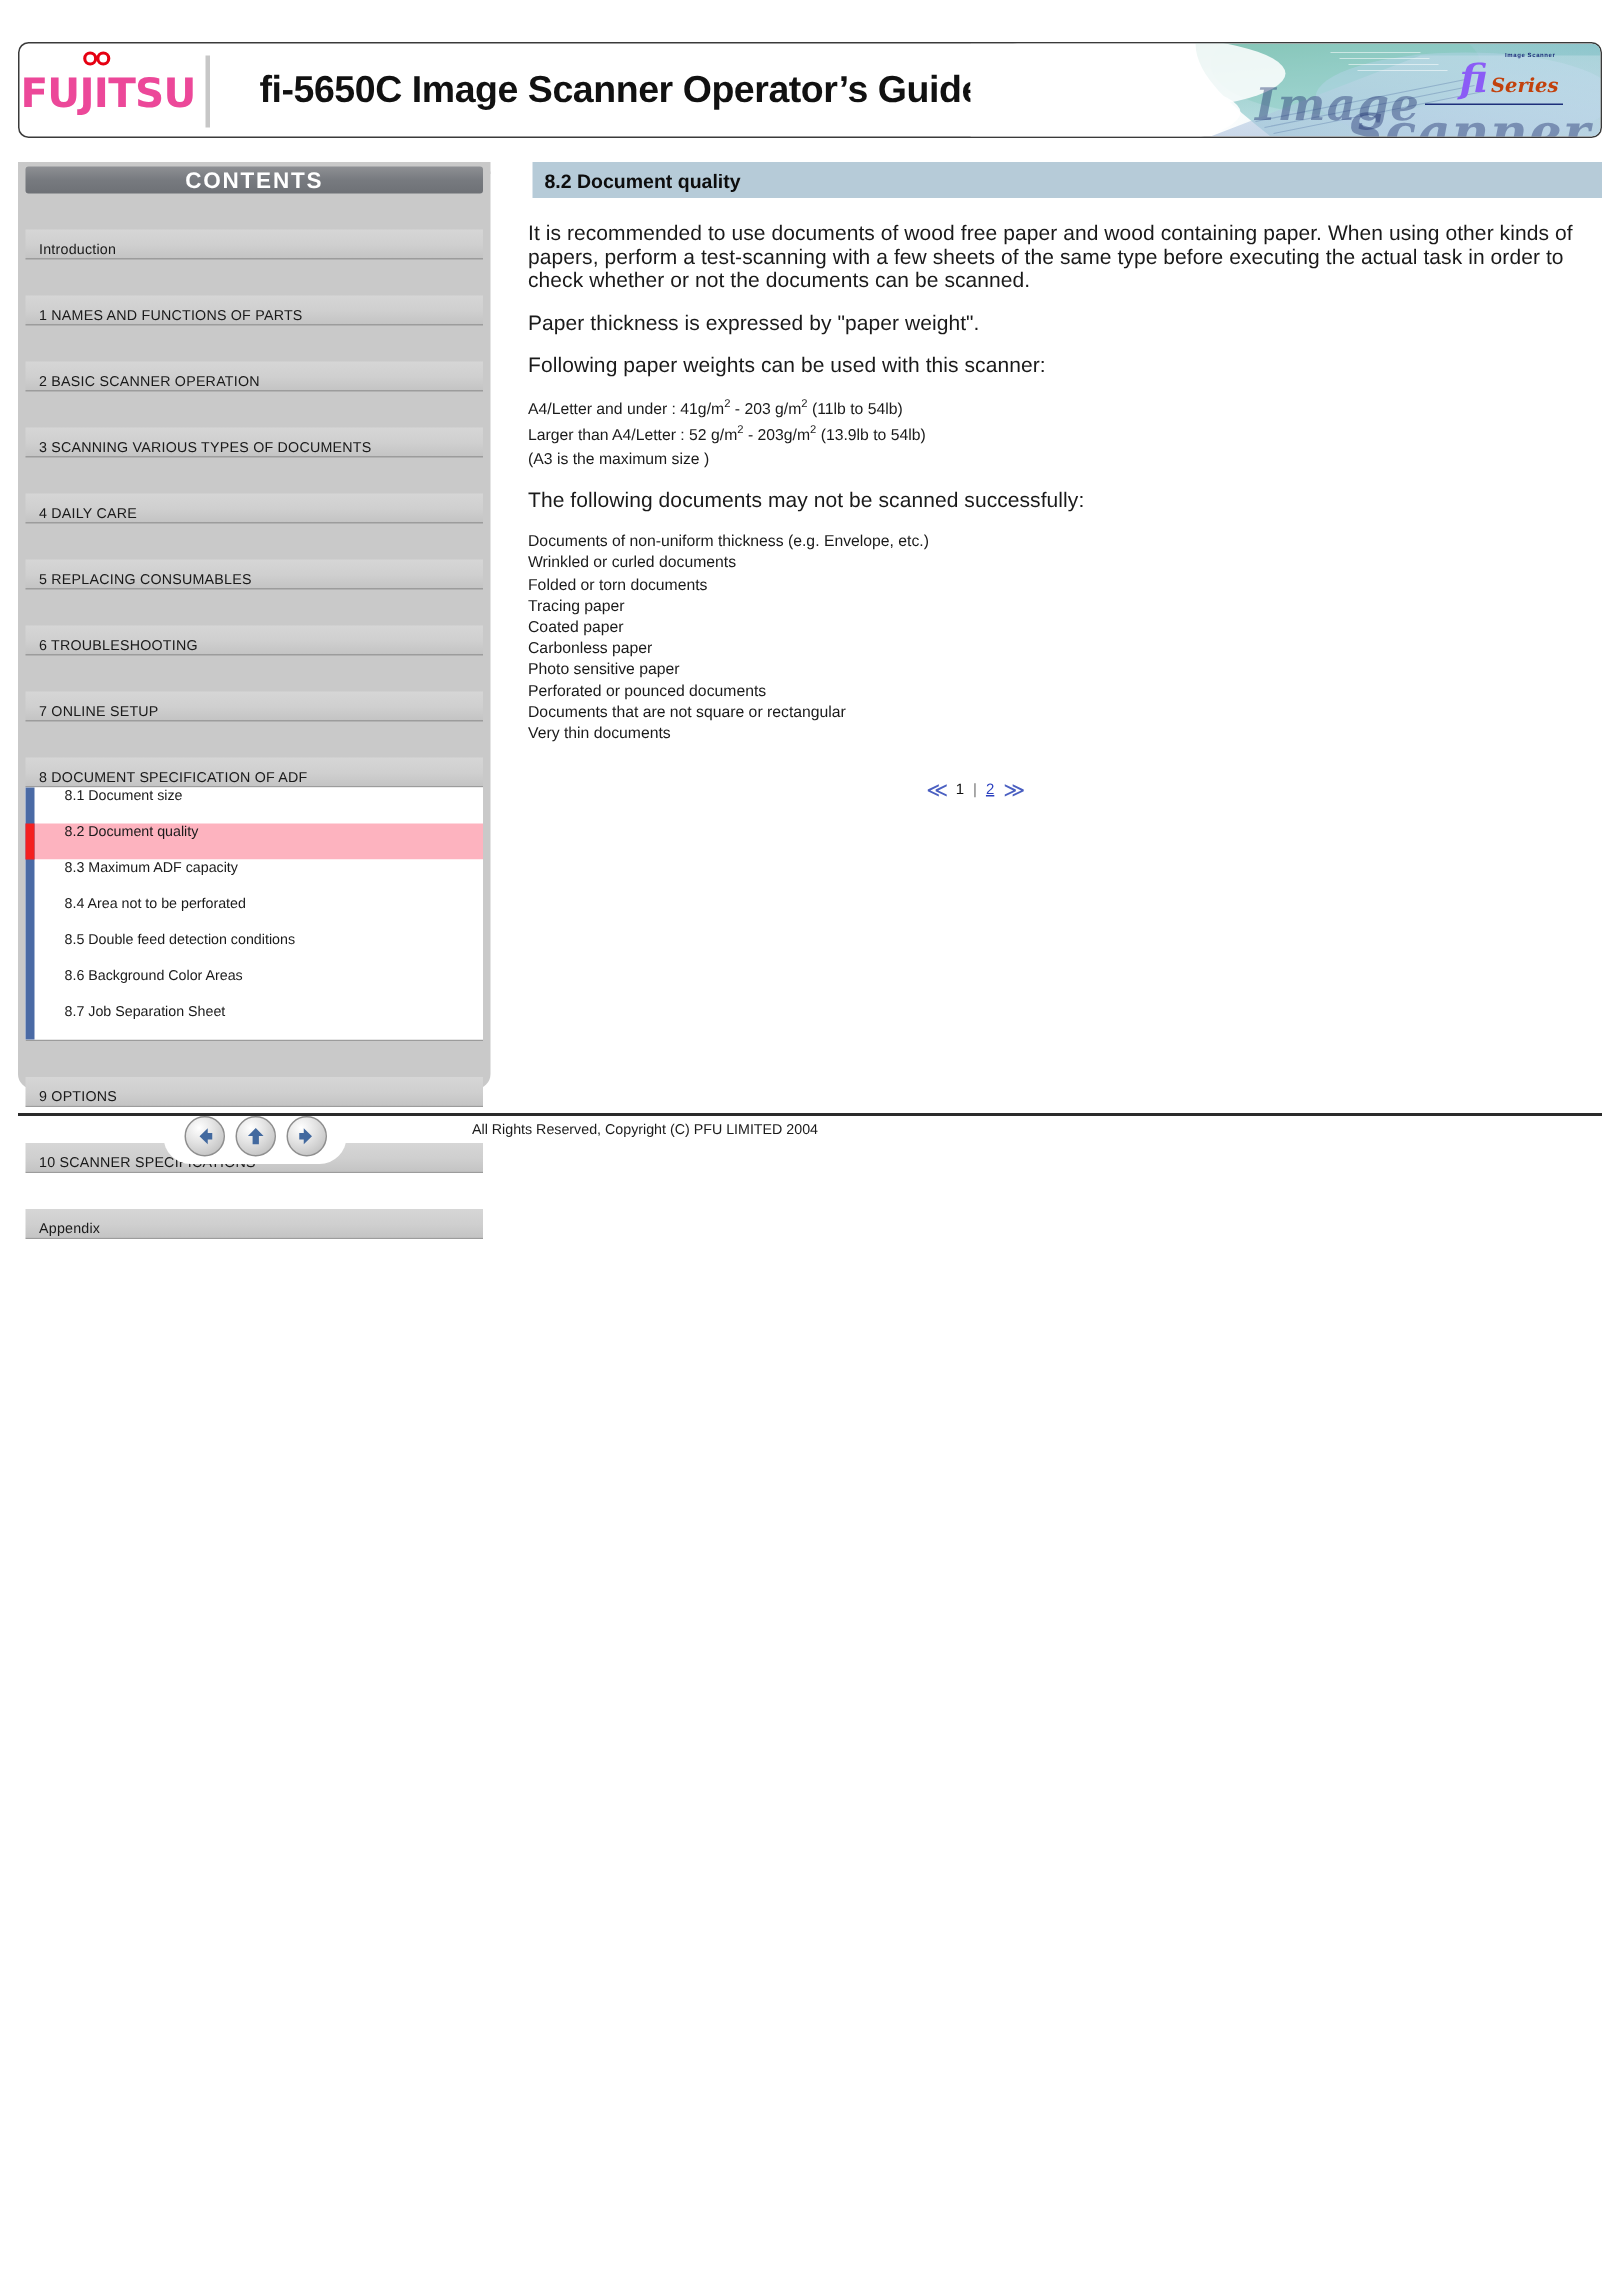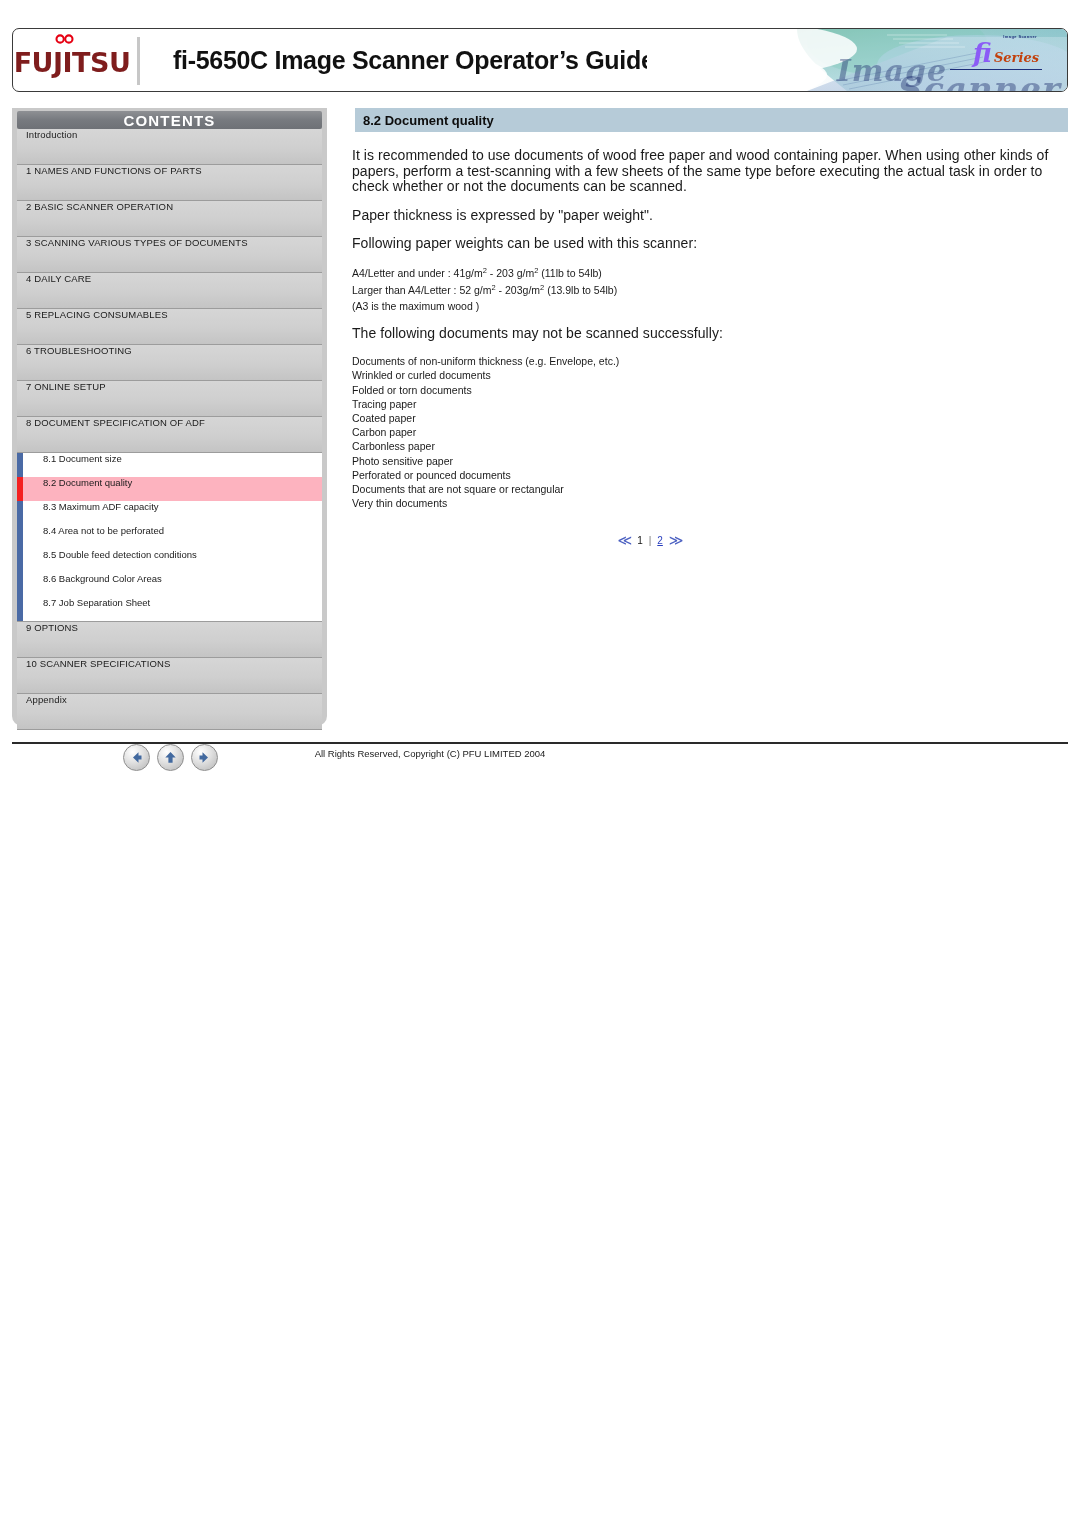--- a/index.html
+++ b/index.html
@@ -38,21 +38,21 @@
     display: flex;
     align-items: center;
     justify-content: center;
   }
   .fujitsu-logo {
     position: relative;
     font-family: "DejaVu Sans", sans-serif;
     font-weight: bold;
     font-size: 27px;
     letter-spacing: -0.5px;
-    color: #7f1d1d;
+    color: #ec4899;
     line-height: 1;
     padding-top: 4px;
   }
   .fujitsu-logo .infinity {
     position: absolute;
     top: -11px;
     left: 41px;
     width: 19px;
     height: 10px;
   }
@@ -171,31 +171,32 @@
     justify-content: center;
     border-radius: 2px;
   }
   .toc {
     position: absolute;
     left: 5px;
     top: 21px;
     width: 305px;
   }
   .toc-item {
-    height: 36px;
+    height: 20px;
     border-bottom: 1px solid #9c9c9c;
     background: linear-gradient(to bottom, #d6d6d6 0%, #cfcfcf 55%, #c4c4c4 100%);
     display: flex;
-    align-items: flex-start;
+    align-items: flex-end;
     padding-left: 9px;
     box-sizing: border-box;
     font-size: 9.5px;
     color: #1a1a1a;
     letter-spacing: 0.15px;
     white-space: nowrap;
+    margin-top: 24px;
   }
   .toc-sub-wrap {
     position: relative;
     background: #ffffff;
     border-bottom: 1px solid #9c9c9c;
   }
   .sub-rail {
     position: absolute;
     left: 0;
     top: 0;
@@ -521,35 +522,34 @@
   <div class="small-gap"></div>
 
   <div class="list-line" style="line-height:17px;">
     <span>A4/Letter and under : 41g/m</span><sup class="sq">2</sup><span> - 203 g/m</span><sup class="sq">2</sup><span> (11lb to 54lb)</span>
   </div>
 
   <div class="list-line" style="line-height:17px;">
     <span>Larger than A4/Letter : 52 g/m</span><sup class="sq">2</sup><span> - 203g/m</span><sup class="sq">2</sup><span> (13.9lb to 54lb)</span>
   </div>
 
-  <div class="list-line">(A3 is the maximum wood )</div>
+  <div class="list-line">(A3 is the maximum size )</div>
 
   <div class="small-gap"></div>
 
   <p class="para">The following documents may not be scanned successfully:</p>
 
   <div class="small-gap"></div>
 
   <div>
     <div class="list-line">Documents of non-uniform thickness (e.g. Envelope, etc.)</div>
     <div class="list-line">Wrinkled or curled documents</div>
     <div class="list-line">Folded or torn documents</div>
     <div class="list-line">Tracing paper</div>
     <div class="list-line">Coated paper</div>
-    <div class="list-line">Carbon paper</div>
     <div class="list-line">Carbonless paper</div>
     <div class="list-line">Photo sensitive paper</div>
     <div class="list-line">Perforated or pounced documents</div>
     <div class="list-line">Documents that are not square or rectangular</div>
     <div class="list-line">Very thin documents</div>
   </div>
 
   <div class="pager">
     <span class="chev">≪</span>
     <span class="pg">1</span>

